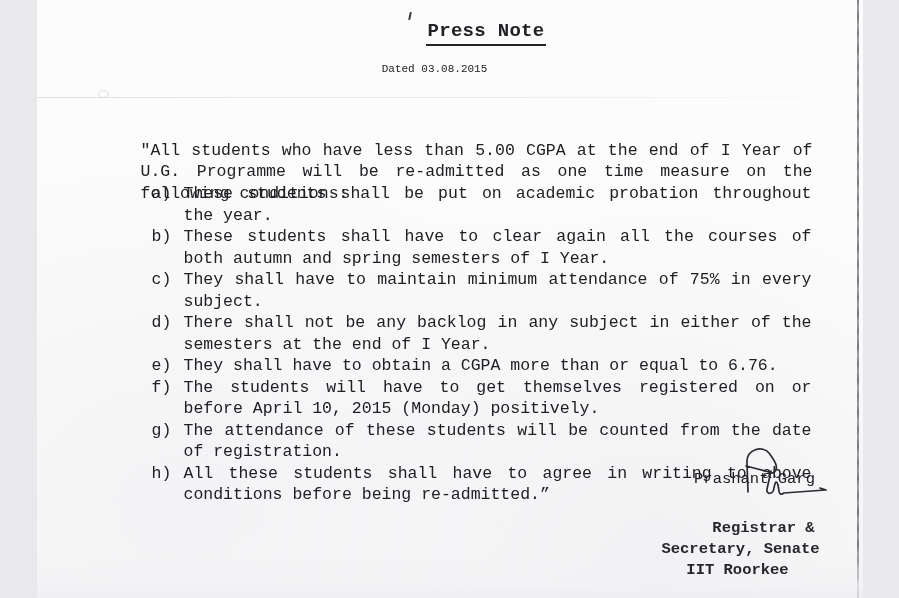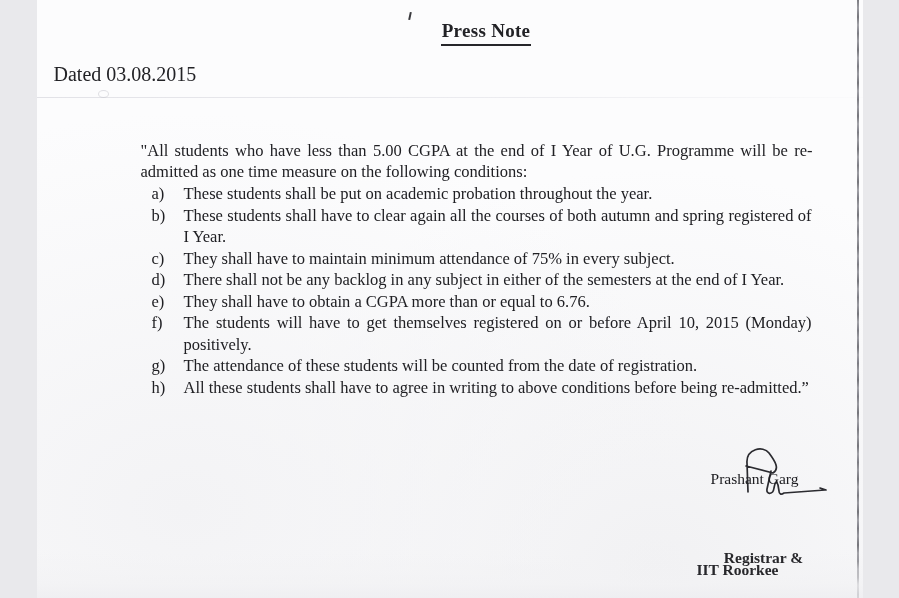--- a/index.html
+++ b/index.html
@@ -4,50 +4,50 @@
 <style>
   html,body{margin:0;padding:0;background:#e9e9ec;}
   .page{
     position:relative;
     width:826px;height:598px;
     margin:0 auto;
     background:
       radial-gradient(ellipse at 18% 85%, #f3f3f5 0%, rgba(243,243,245,0) 55%),
       radial-gradient(ellipse at 75% 96%, #f1f1f3 0%, rgba(241,241,243,0) 50%),
       #fcfcfd;
-    font-family:Liberation Serif, serif;
+    font-family:Liberation Mono, monospace;
     color:#1d1d20;
     overflow:hidden;
   }
   
   .fold-line{position:absolute;left:0;top:97px;width:872px;height:1px;
     background:linear-gradient(90deg,#e2e2e7,#ececf0 55%,rgba(236,236,240,0));}
   .edge-line{position:absolute;right:4px;top:0;width:2px;height:598px;opacity:.8;
     background:repeating-linear-gradient(180deg,#5c5c63 0px,#83838b 8px,#54545b 17px,#8d8d94 25px,#60606a 33px);}
   .smudge{position:absolute;left:61px;top:90px;width:9px;height:6px;border:1px solid #c7c7ce;border-radius:50%;opacity:.55;}
   .tick{position:absolute;left:372px;top:12px;width:2px;height:8px;background:#3a3a3e;transform:rotate(12deg);}
   .bottom-noise{position:absolute;left:0;bottom:0;width:100%;height:46px;opacity:.75;
     background:linear-gradient(180deg,rgba(242,242,244,0),#f2f2f4 70%,#ededf0);}
   
   .title-wrap{position:absolute;top:20px;left:0;width:899px;text-align:center;}
   .title-wrap h1{display:inline-block;margin:0;font-size:19px;font-weight:700;letter-spacing:.3px;
     border-bottom:2px solid #26262a;padding:0 1px 2px 1px;color:#222226;}
-  .dated{position:absolute;top:63px;left:0;width:762px;text-align:left;font-size:20px;color:#222226;padding-left:17px;}
+  .dated{position:absolute;top:63px;left:0;width:762px;text-align:center;font-size:11px;color:#222226;padding-left:17px;}
   .intro{position:absolute;left:104px;top:123px;width:672px;font-size:16.5px;line-height:21.6px;
     text-align:justify;color:#202024;}
   .conds{position:absolute;left:115px;top:183px;width:660px;font-size:16.5px;line-height:21.5px;color:#202024;}
   .cond{display:flex;}
   .cond .marker{flex:0 0 32px;width:32px;}
   .cond .text{flex:1;text-align:justify;}
   
   .scribble{position:absolute;left:698px;top:443px;width:100px;height:57px;}
   .sig-line{position:absolute;transform:translateX(-50%);white-space:nowrap;font-size:15.5px;color:#202024;}
   .sig-name{left:718px;top:470px;}
   .sig-b{font-weight:700;color:#27272b;}
-  .sig-r1{left:727px;top:549px;}
+  .sig-r1{left:727px;top:519px;}
   .sig-r2{left:704px;top:540px;}
   .sig-r3{left:687px;top:561px;padding-left:28px;}
 </style>
 </head>
 <body>
 
 <div class="page">
 
   <div class="fold-line"></div>
   <div class="edge-line"></div>
@@ -65,21 +65,21 @@
 
   <div class="conds">
 
       <div class="cond">
         <span class="marker">a)</span>
         <span class="text">These students shall be put on academic probation throughout the year.</span>
       </div>
 
       <div class="cond">
         <span class="marker">b)</span>
-        <span class="text">These students shall have to clear again all the courses of both autumn and spring registered of I Year.</span>
+        <span class="text">These students shall have to clear again all the courses of both autumn and spring semesters of I Year.</span>
       </div>
 
       <div class="cond">
         <span class="marker">c)</span>
         <span class="text">They shall have to maintain minimum attendance of 75% in every subject.</span>
       </div>
 
       <div class="cond">
         <span class="marker">d)</span>
         <span class="text">There shall not be any backlog in any subject in either of the semesters at the end of I Year.</span>
@@ -106,15 +106,16 @@
       </div>
     </div>
 
   <svg class="scribble" viewBox="0 0 100 57" fill="none">
     <path d="M 13 49 L 12 20 C 11 6 28 2 34 10 C 40 18 45 26 38 30 L 11 23
              M 36 28 L 32 46 C 31 52 38 52 39 45 C 40 40 41 36 43 42 L 44 48 C 44 51 46 52 49 50 L 90 47
              M 85 45 L 91 47" stroke="#2b2b30" stroke-width="1.7" stroke-linecap="round" stroke-linejoin="round"></path>
   </svg>
   <div class="sig-line sig-name">Prashant Garg</div>
   <div class="sig-line sig-b sig-r1">Registrar &amp;</div>
+  <div class="sig-line sig-b sig-r2">Secretary, Senate</div>
   <div class="sig-line sig-b sig-r3">IIT Roorkee</div>
 
 </div>
 
 </body></html>

